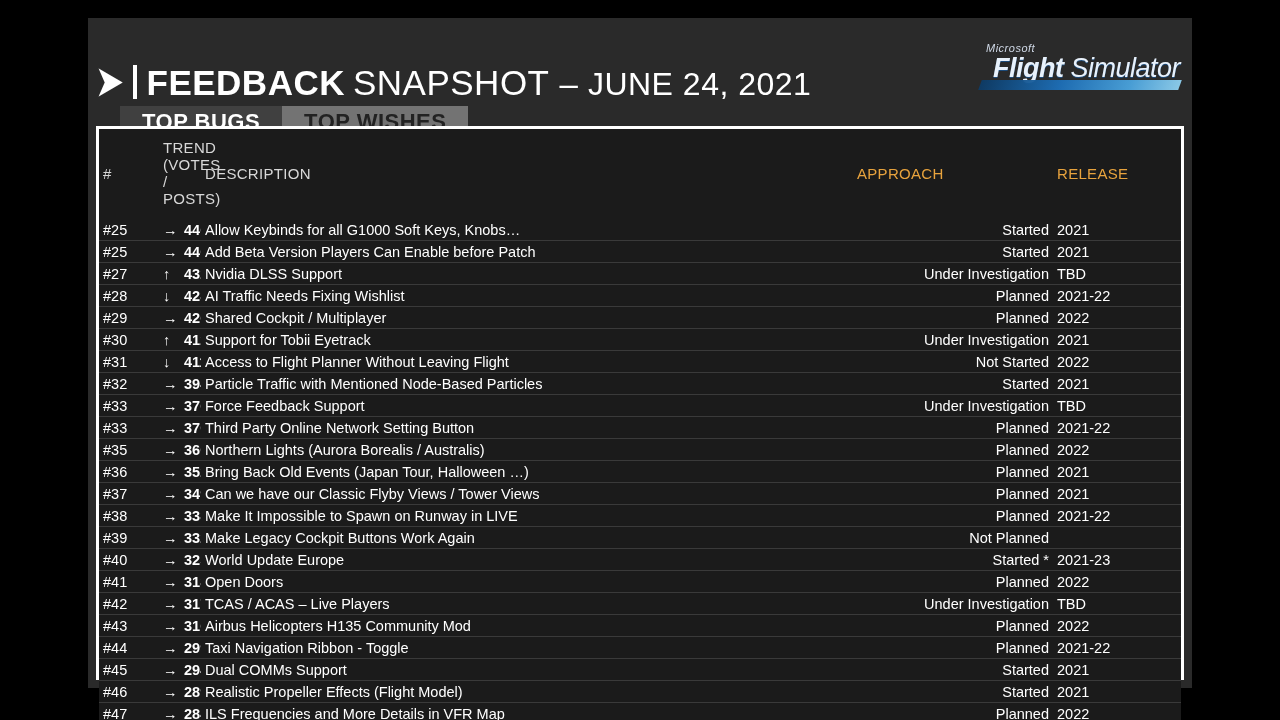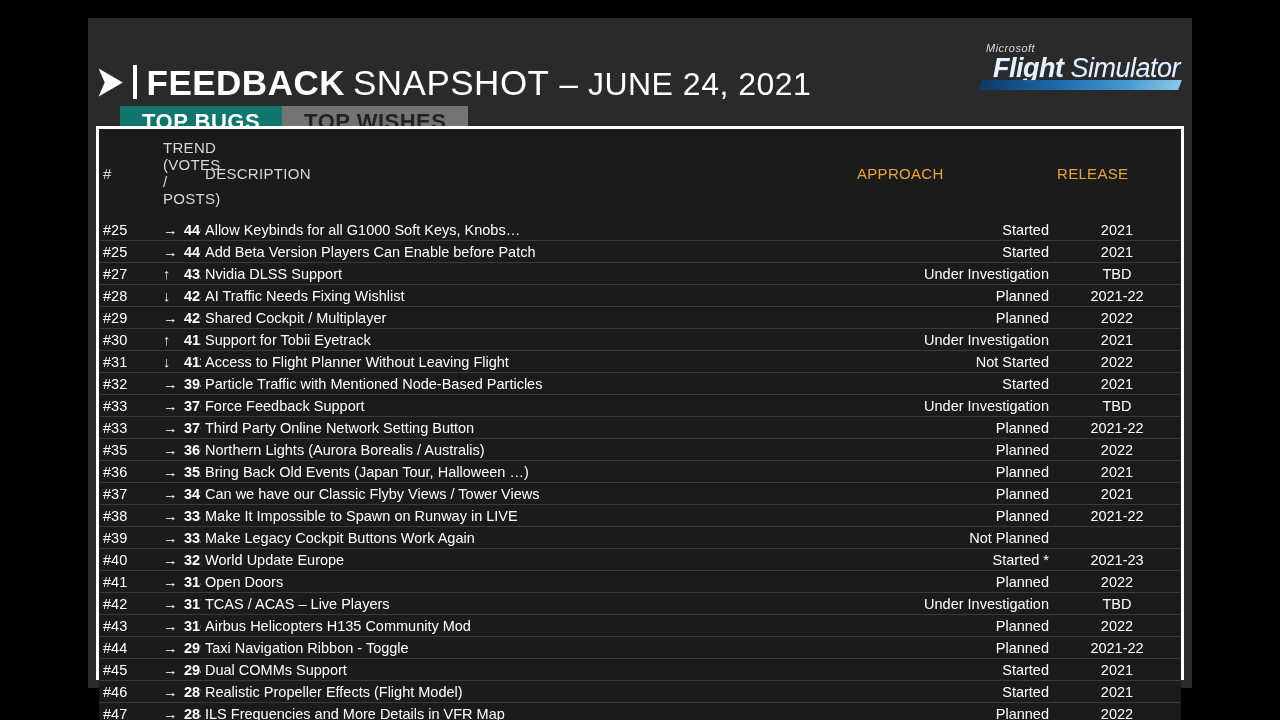--- a/index.html
+++ b/index.html
@@ -128,21 +128,21 @@
   .tab {
     height: 32px;
     line-height: 32px;
     padding: 0 22px;
     font-size: 22px;
     font-weight: bold;
     letter-spacing: 0.5px;
     color: #ffffff;
   }
   .tab.active-blue {
-    background: #0f766e;
+    background: #404040;
     color: #ffffff;
   }
   .tab.active-white {
     background: #737373;
     color: #222222;
   }
   
   .table-wrap {
     position: absolute;
     left: 8px;
@@ -178,21 +178,21 @@
     color: #ffffff;
     border-bottom: 1px solid #3a3a3a;
     white-space: nowrap;
     overflow: hidden;
   }
   td.rank { width: 52px; padding-left: 16px; color: #ffffff; }
   td.trend { width: 34px; color: #ffffff; font-size: 15px; }
   td.votes { width: 120px; font-weight: bold; }
   td.desc { }
   td.approach { width: 192px; color: #e8a33d; text-align: right; }
-  td.release { width: 120px; color: #e8a33d; text-align: center; }
+  td.release { width: 120px; color: #e8a33d; }
   th.rank { width: 52px; padding-left: 16px; }
   th.trend { width: 34px; }
   th.approach { width: 192px; }
   th.release { width: 120px; }
   th.head-trend-group { }
 </style>
 </head>
 <body>
 
 <div class="slide">

